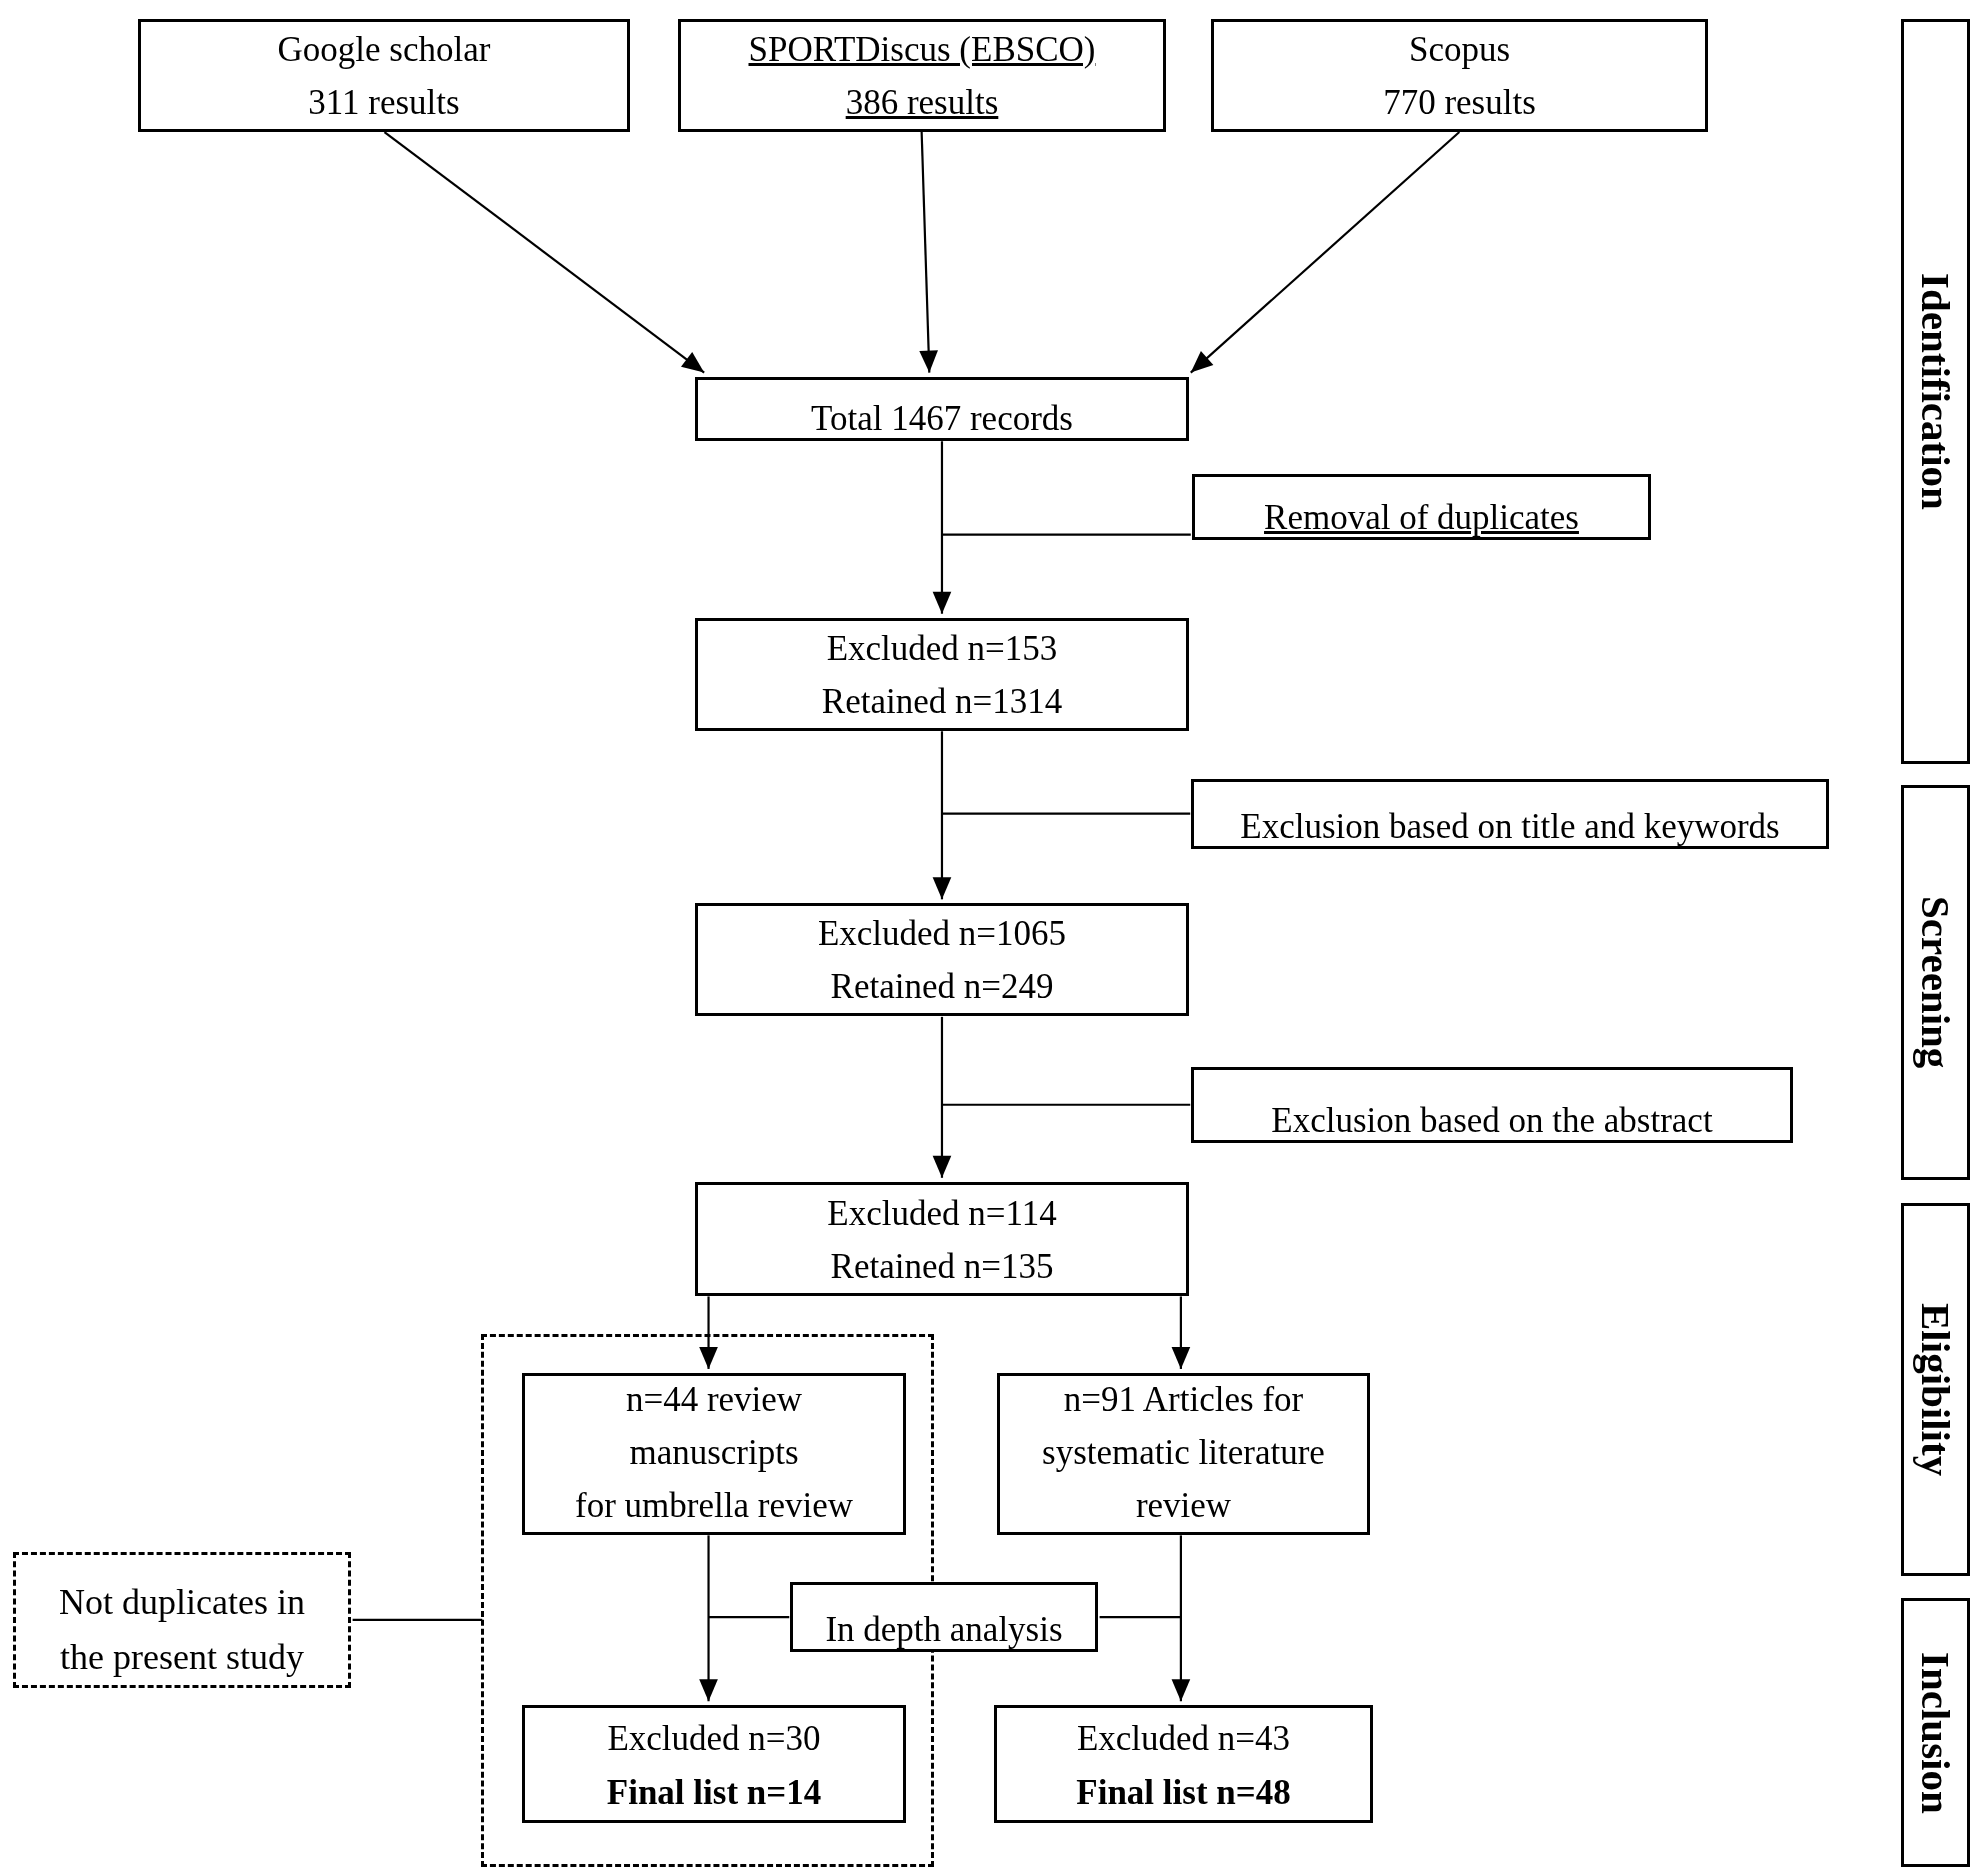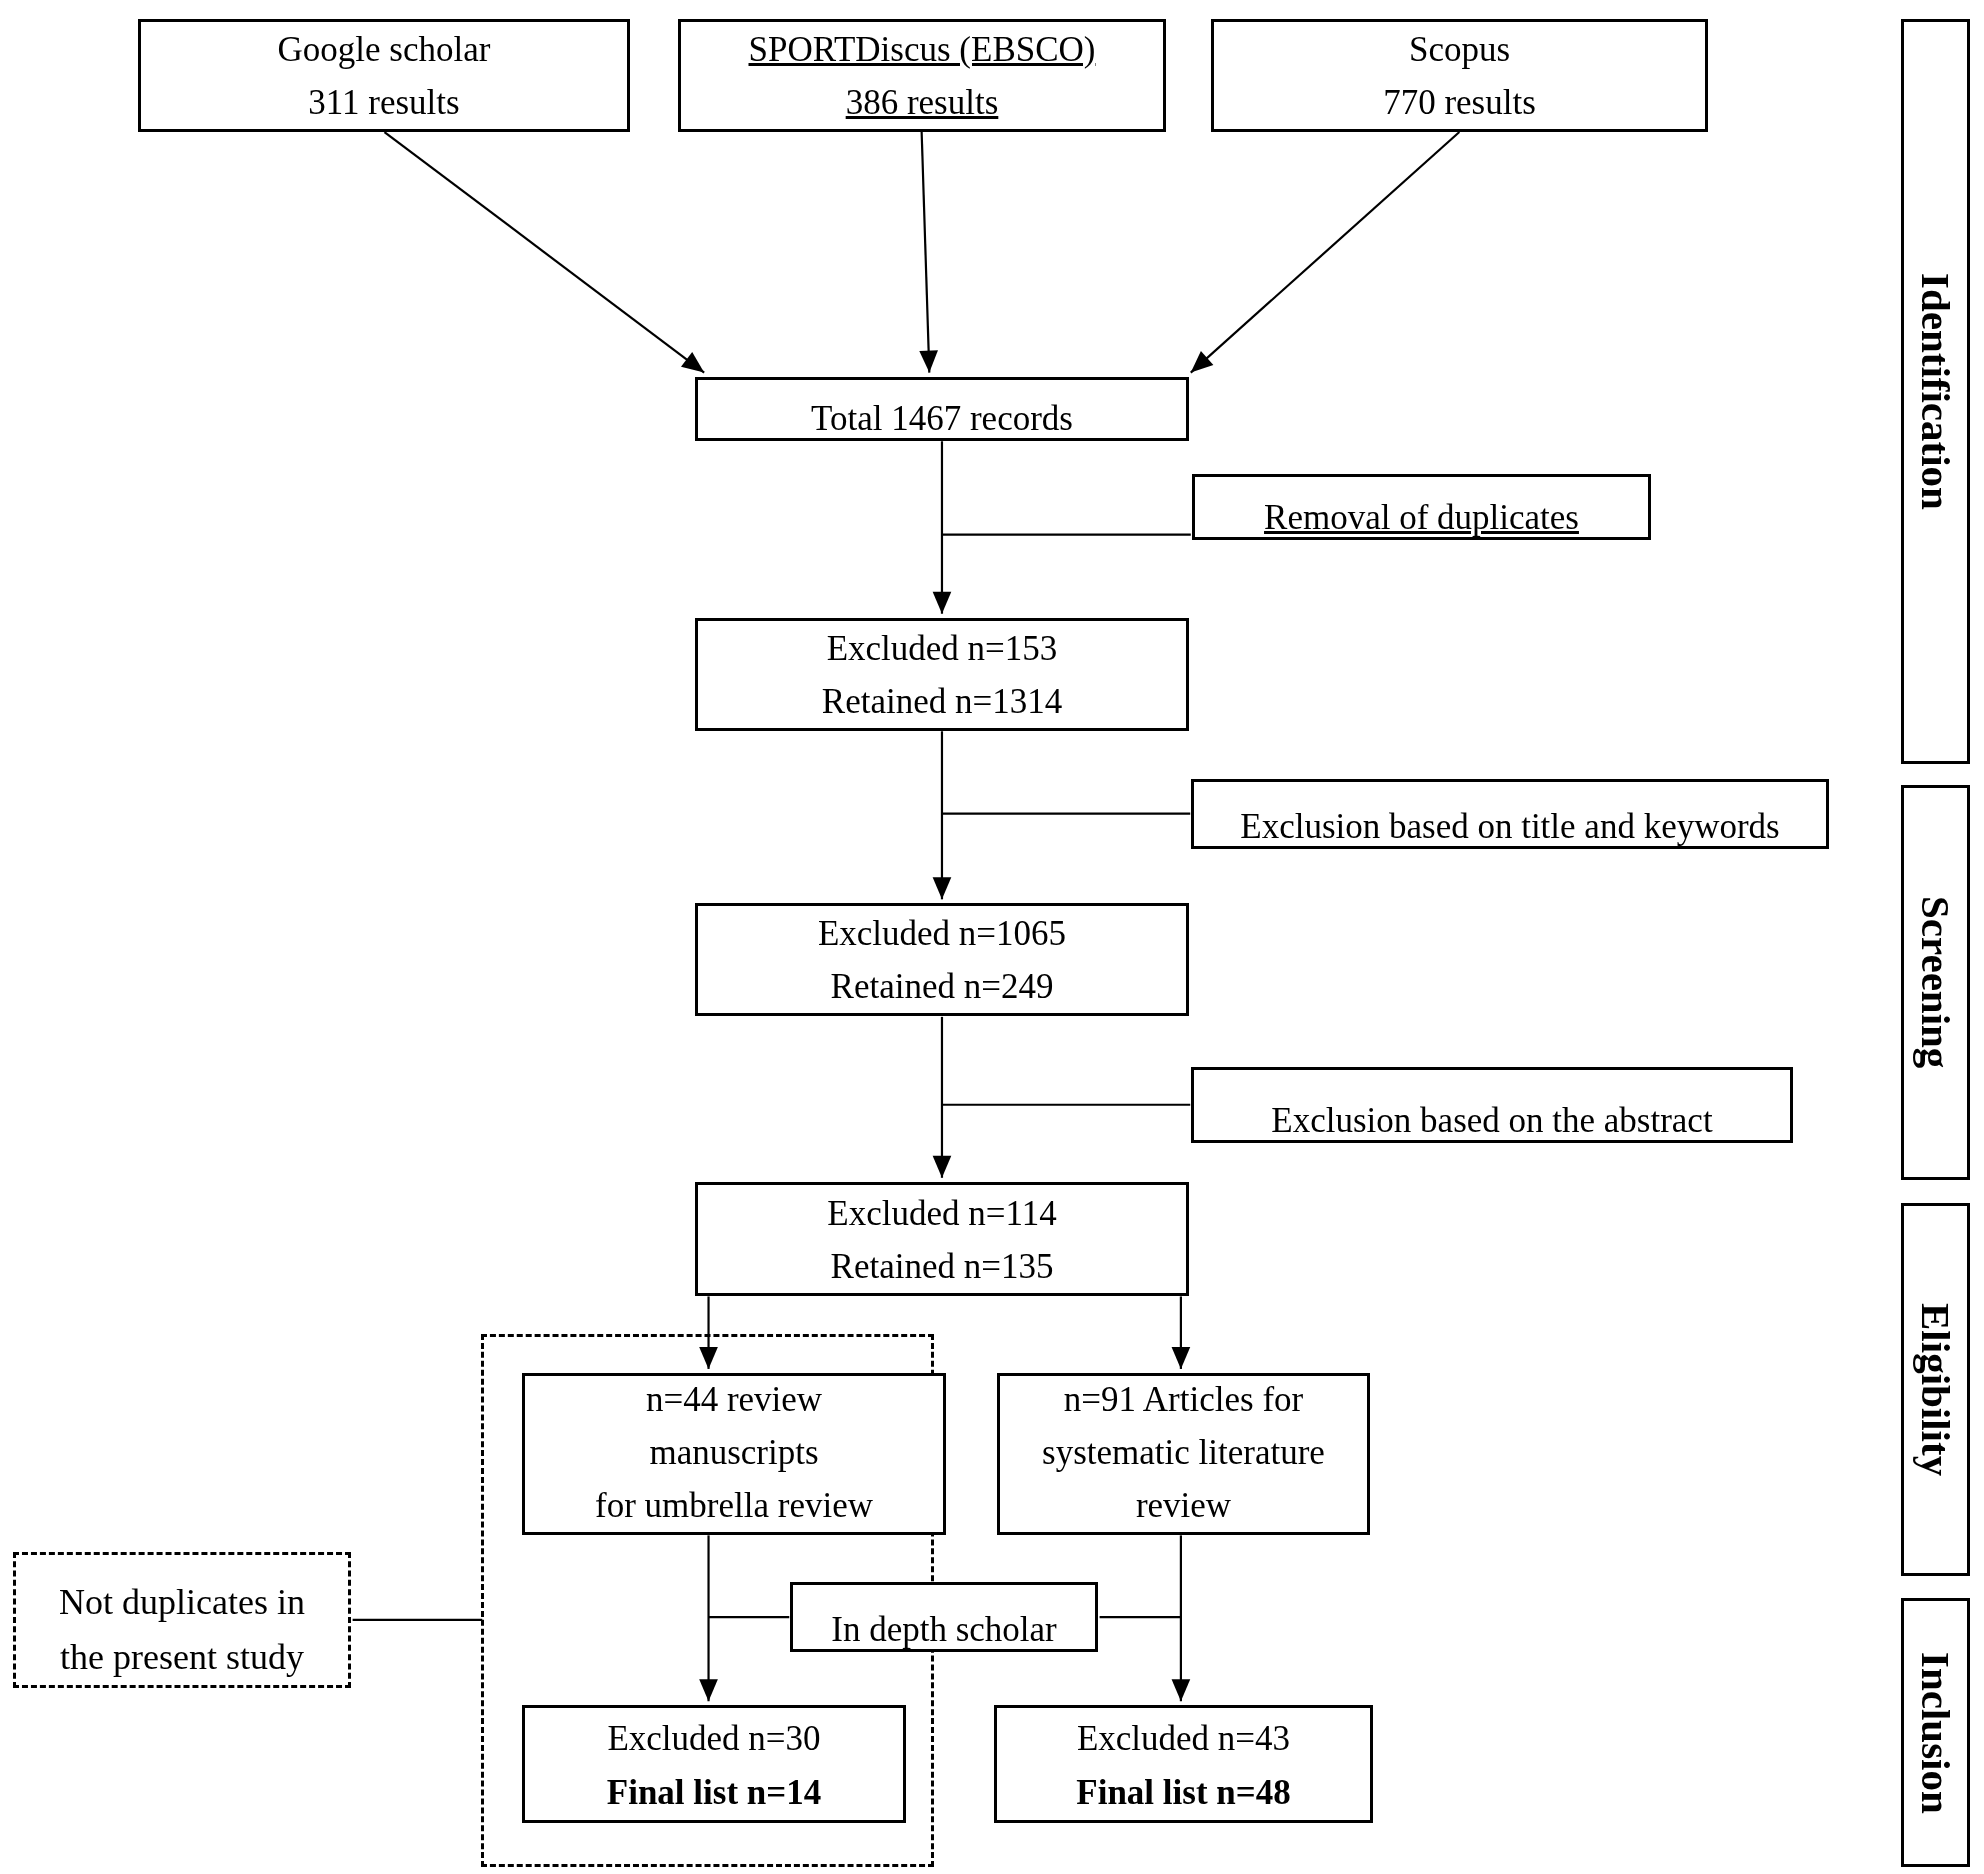--- a/index.html
+++ b/index.html
@@ -56,21 +56,21 @@
   #box-google        { left: 138px;  top: 18.7px;   width: 492px;  height: 113px; }
   #box-sportdiscus   { left: 678px; top: 18.7px;   width: 488px;  height: 113px; text-decoration: underline; }
   #box-scopus        { left: 1211px; top: 18.7px;   width: 497px;  height: 113px; }
   #box-total         { left: 695px; top: 377px;  width: 494px;  height: 64px; }
   #box-removal       { left: 1192px; top: 474px;  width: 459px;  height: 66px; text-decoration: underline; }
   #box-screen1       { left: 695px; top: 618px; width: 494px;  height: 113px; }
   #box-excl-title    { left: 1191px; top: 779px; width: 638px; height: 70px; }
   #box-screen2       { left: 695px; top: 903px; width: 494px;  height: 113px; }
   #box-excl-abstract { left: 1191px; top: 1067px; width: 602px; height: 76px; }
   #box-screen3       { left: 695px; top: 1182px; width: 494px;  height: 114px; }
-  #box-umbrella      { left: 522px;  top: 1373px; width: 424px;  height: 162px; }
+  #box-umbrella      { left: 522px;  top: 1373px; width: 384px;  height: 162px; }
   #box-systematic    { left: 997px; top: 1373px; width: 373px;  height: 162px; }
   #box-indepth       { left: 790px; top: 1582px; width: 308px;  height: 70px; }
   #box-notconsidered { left: 13px;   top: 1552px; width: 338px;  height: 136px; font-size: 36px; line-height: 55px; }
   #box-final-umbrella   { left: 522px;  top: 1705px; width: 384px; height: 118px; line-height: 54px; }
   #box-final-systematic { left: 994px; top: 1705px; width: 379px; height: 118px; line-height: 54px; }
   #dashed-region     { left: 481px;  top: 1334px; width: 453px;  height: 533px; }
   #stage-identification { left: 1901px; top: 18.7px;   width: 69px; height: 745px; }
   #stage-screening      { left: 1901px; top: 785px; width: 69px; height: 395px; }
   #stage-eligibility    { left: 1901px; top: 1203px; width: 69px; height: 373px; }
   #stage-inclusion      { left: 1901px; top: 1598px; width: 69px; height: 269px; }
@@ -162,21 +162,21 @@
     <div class="ln">for umbrella review</div>
   </div>
 
   <div class="box" id="box-systematic">
     <div class="ln">n=91 Articles for</div>
     <div class="ln">systematic literature</div>
     <div class="ln">review</div>
   </div>
 
   <div class="box single" id="box-indepth">
-    <div class="ln">In depth scholar</div>
+    <div class="ln">In depth analysis</div>
   </div>
 
   <div class="box dashed-border" id="box-notconsidered">
     <div class="ln">Not duplicates in</div>
     <div class="ln">the present study</div>
   </div>
 
   <div class="box" id="box-final-umbrella">
     <div class="ln">Excluded n=30</div>
     <div class="ln bold">Final list n=14</div>

